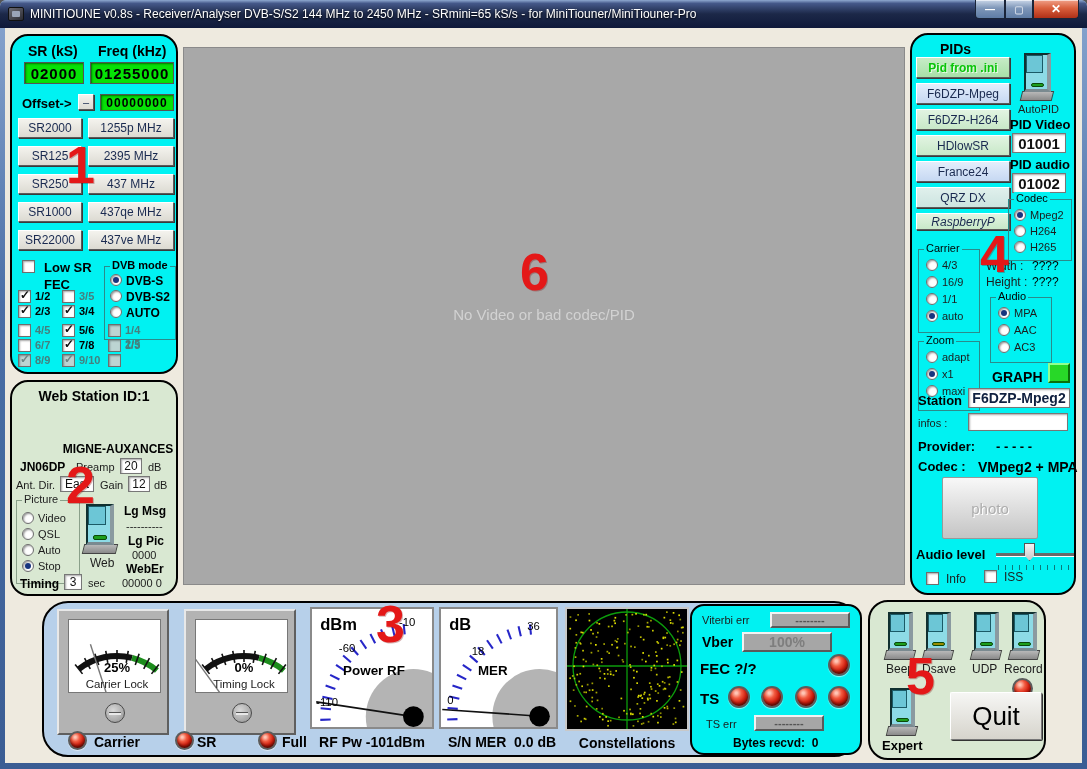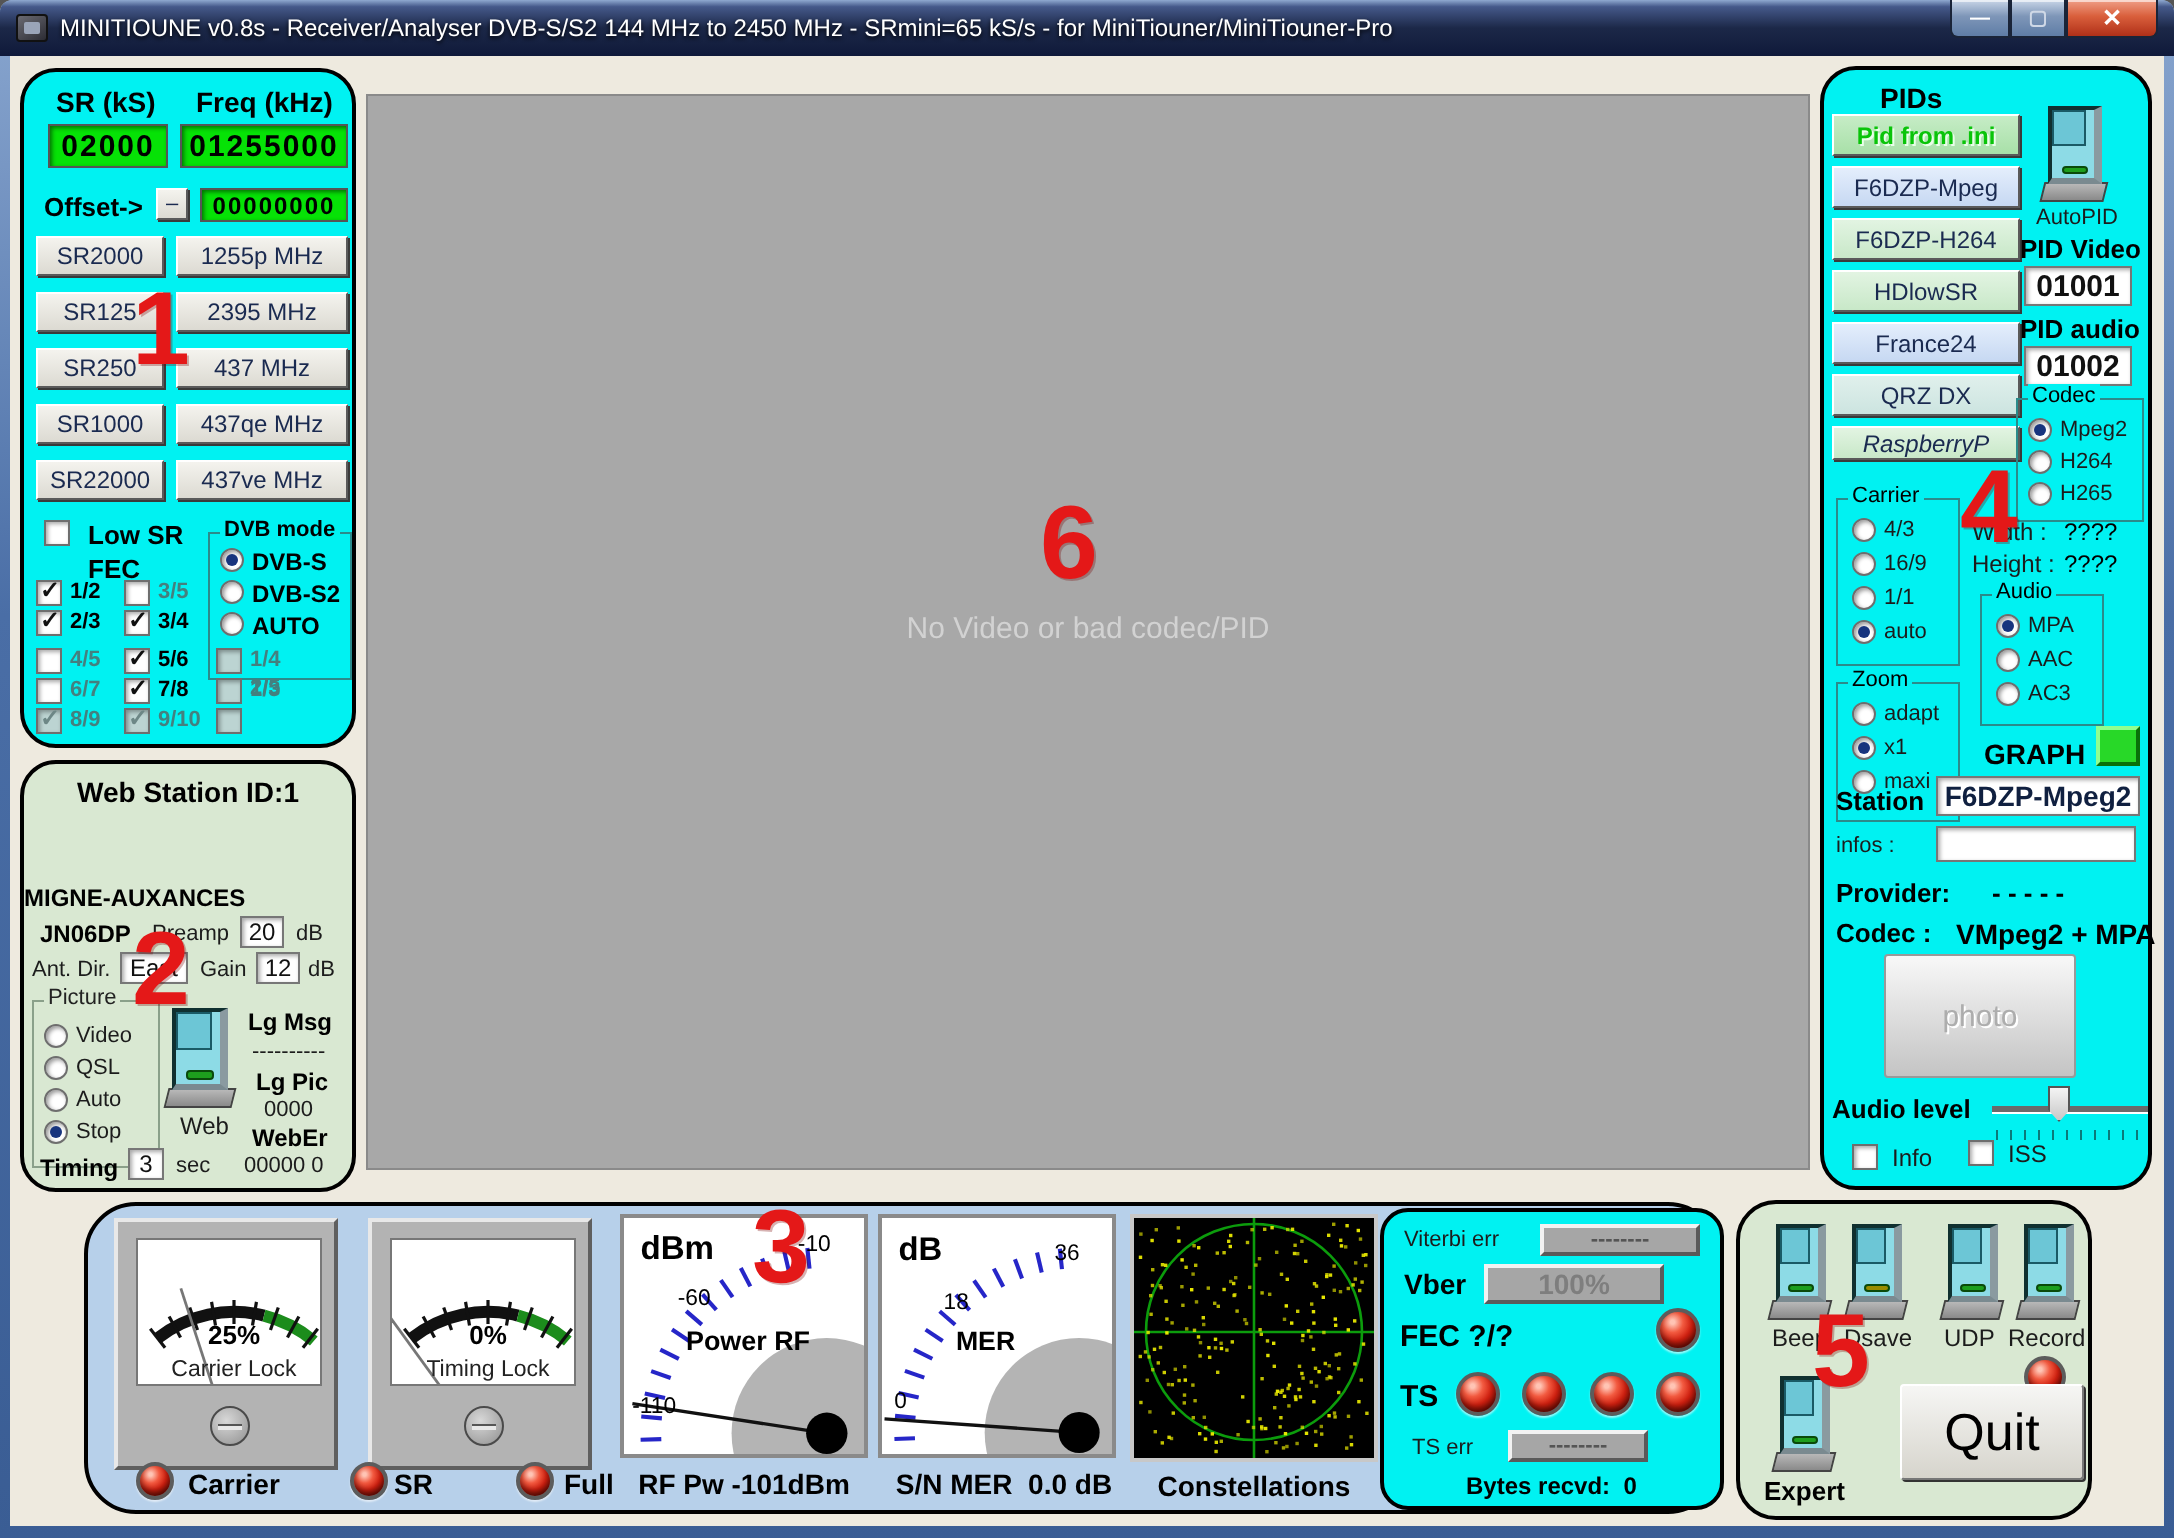--- a/index.html
+++ b/index.html
@@ -151,21 +151,21 @@
     <div class="cb on dis" style="left:6px;top:318px;"></div>
     <div class="lbl gray" style="left:23px;top:318px;">8/9</div>
     <div class="cb on dis" style="left:50px;top:318px;"></div>
     <div class="lbl gray" style="left:67px;top:318px;">9/10</div>
     <div class="cb dis" style="left:96px;top:318px;"></div>
     <div class="lbl gray" style="left:113px;top:302px;">2/5</div>
   </div>
 
   <div class="panel pale" style="left:10px;top:380px;width:168px;height:216px;">
     <div class="lbl" style="left:0;top:6px;width:100%;text-align:center;font-size:14px;">Web Station ID:1</div>
-    <div class="lbl" style="left:0;top:60px;width:100%;font-size:12px;">MIGNE-AUXANCES</div>
+    <div class="lbl" style="left:0;top:60px;width:100%;text-align:center;font-size:12px;padding-left:48px;">MIGNE-AUXANCES</div>
     <div class="lbl" style="left:8px;top:78px;font-size:12px;">JN06DP</div>
     <div class="lblp" style="left:64px;top:79px;">Preamp</div>
     <input class="wfield" style="left: 108px; top: 76px; width: 22px; height: 16px;" value="20">
     <div class="lblp" style="left:136px;top:79px;">dB</div>
     <div class="lblp" style="left:4px;top:97px;">Ant. Dir.</div>
     <input class="wfield" style="left: 48px; top: 94px; width: 34px; height: 16px;" value="East">
     <div class="lblp" style="left:88px;top:97px;">Gain</div>
     <input class="wfield" style="left: 116px; top: 94px; width: 22px; height: 16px;" value="12">
     <div class="lblp" style="left:142px;top:97px;">dB</div>
 

